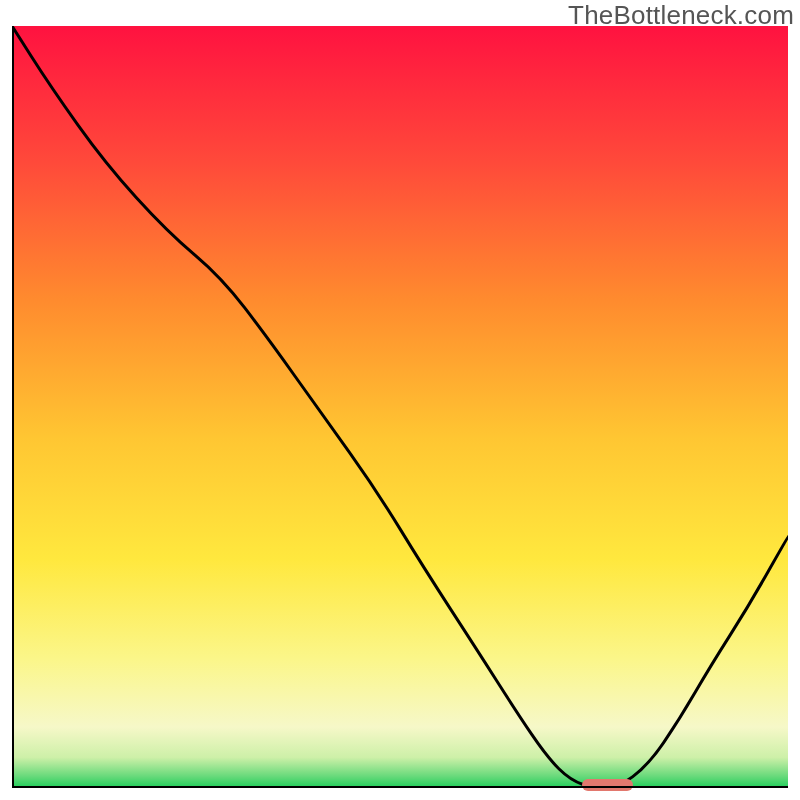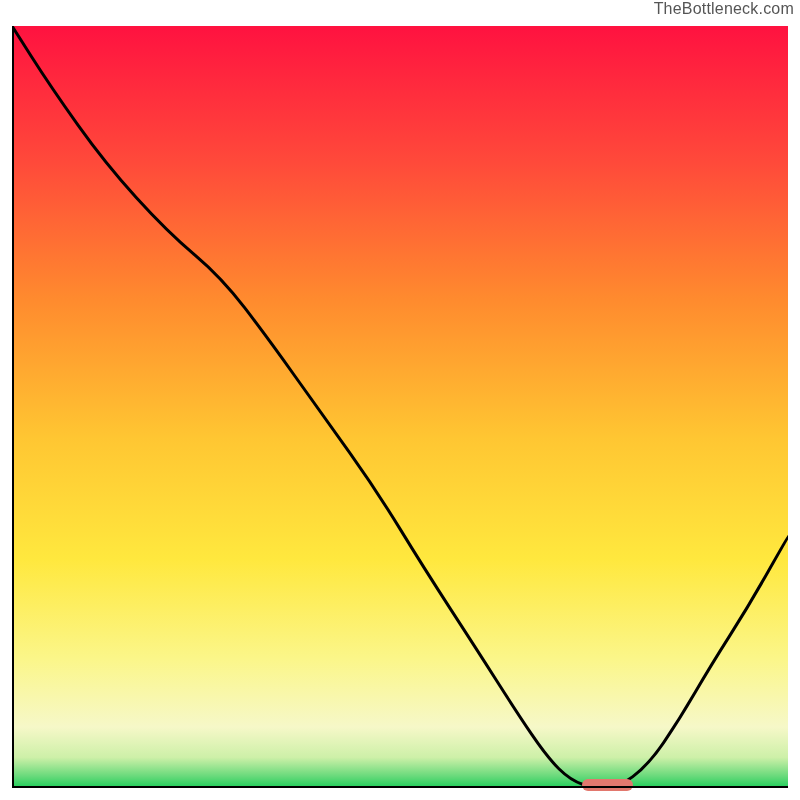--- a/index.html
+++ b/index.html
@@ -14,21 +14,21 @@
   .canvas-wrap {
     position: relative;
     width: 800px;
     height: 800px;
   }
   .watermark {
     position: absolute;
     top: 0px;
     right: 6px;
     color: #555;
-    font-size: 16px;
+    font-size: 26px;
     font-weight: 500;
     letter-spacing: 0.2px;
     z-index: 3;
     margin-left: 39px;
   }
   .plot {
     position: absolute;
     left: 12px;
     top: 26px;
     width: 776px;

